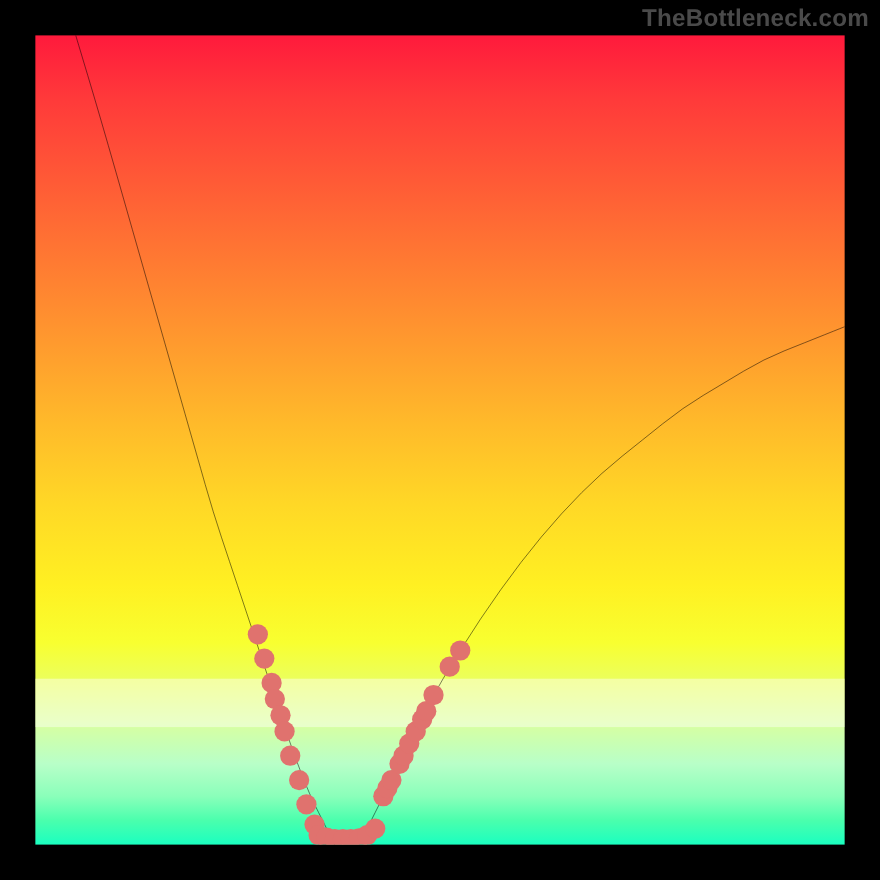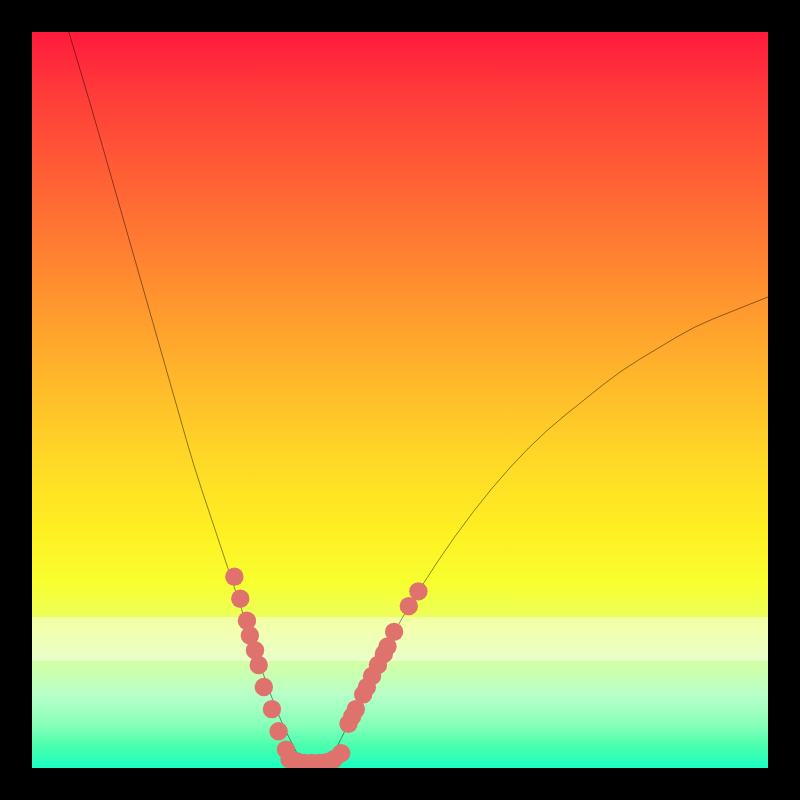--- a/index.html
+++ b/index.html
@@ -70,20 +70,21 @@
     position: absolute;
     inset: 0;
     width: 100%;
     height: 100%;
   }
 </style>
 </head>
 <body>
 
 <div class="frame">
+  <div class="watermark">TheBottleneck.com</div>
   <div class="plot-area">
     <div class="gradient"></div>
     <div class="band-pale"></div>
     <svg class="curves" viewBox="0 0 100 100" preserveAspectRatio="none">
       <g id="curve-group">
           <path d="M 5 0 Q 5 0 6.5 5 Q 8 10 10 17 Q 12 24 14 31 Q 16 38 18 45 Q 20 52 21 55.5 Q 22 59 23 62 Q 24 65 25 68 Q 26 71 27 74 Q 28 77 29 80 Q 30 83 31 86 Q 32 89 33 91.5 Q 34 94 34.5 95 Q 35 96 35.5 97 Q 36 98 36.5 99 T 37 100" fill="none" stroke="#000000" stroke-width="0.45" vector-effect="non-scaling-stroke"></path>
           <path d="M 35 100 L 40 100" fill="none" stroke="#000000" stroke-width="0.45" vector-effect="non-scaling-stroke"></path>
           <path d="M 40 100 Q 40 100 41 98 Q 42 96 43 94 Q 44 92 45 90 Q 46 88 47 86 Q 48 84 49 82 Q 50 80 52.5 76 Q 55 72 57.5 68.5 Q 60 65 62.5 62 Q 65 59 67.5 56.5 Q 70 54 72.5 52 Q 75 50 77.5 48 Q 80 46 82.5 44.5 Q 85 43 87.5 41.5 Q 90 40 92.5 39 Q 95 38 97.5 37 T 100 36" fill="none" stroke="#000000" stroke-width="0.45" vector-effect="non-scaling-stroke"></path>
         </g>
       <g id="marker-group">

